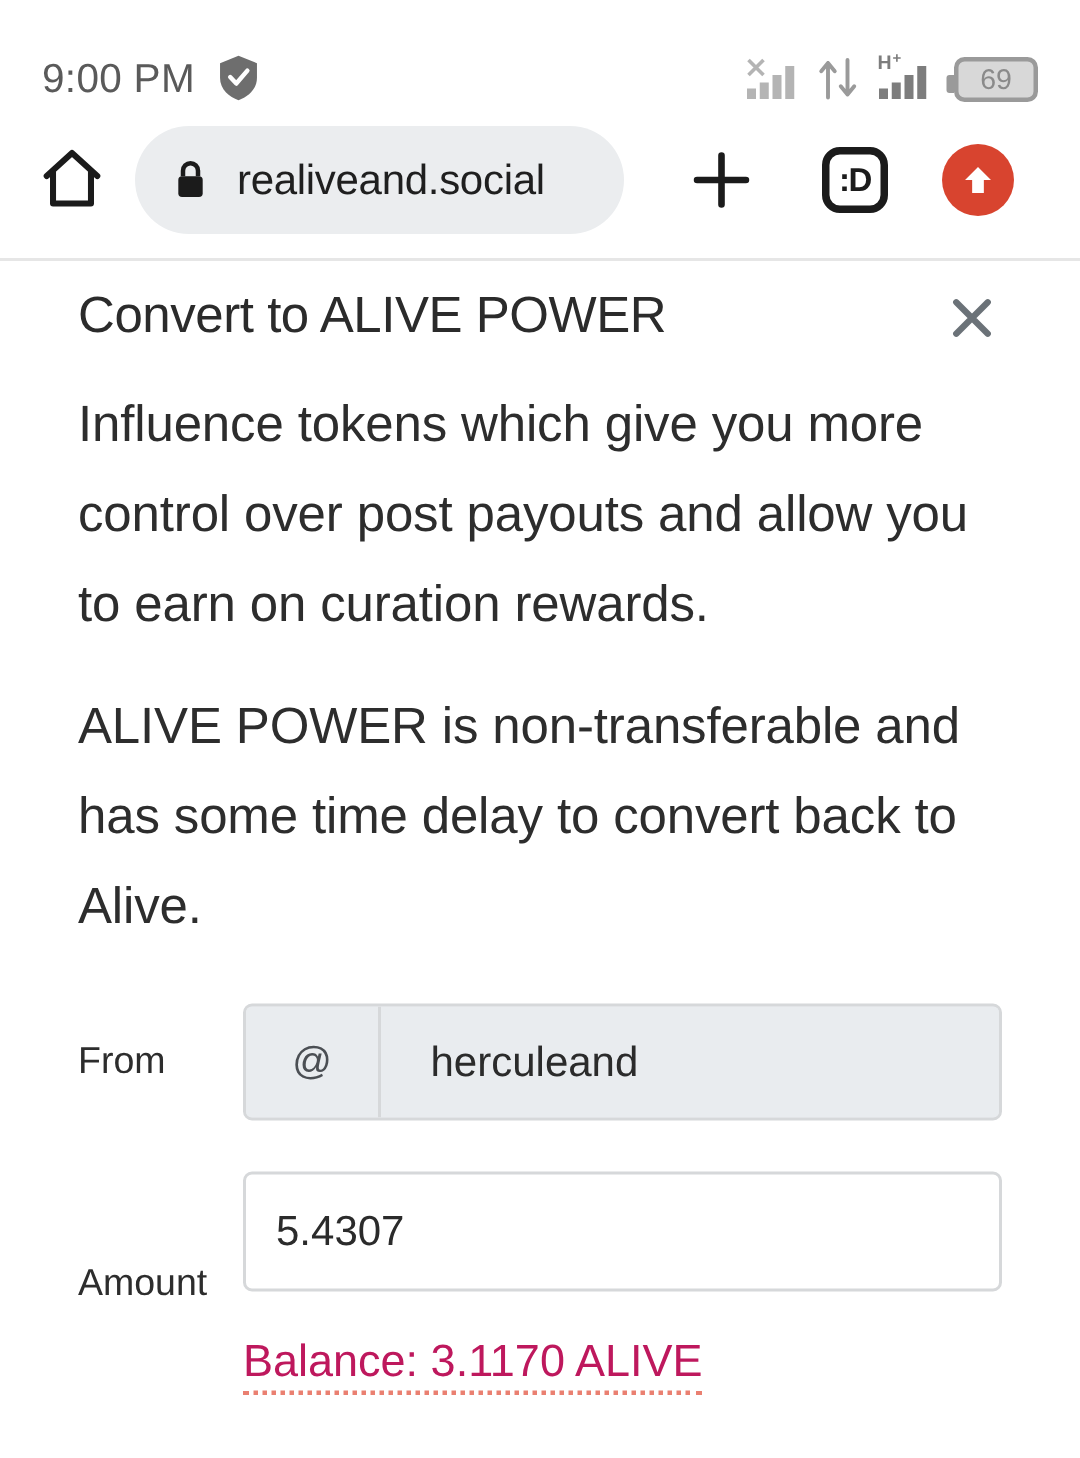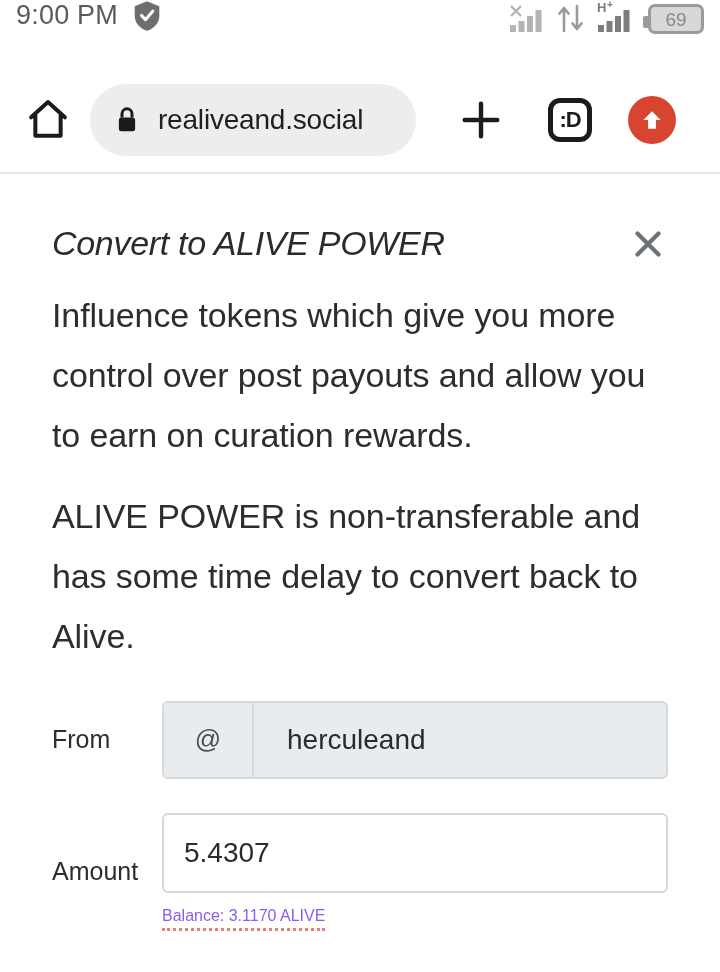--- a/index.html
+++ b/index.html
@@ -6,22 +6,22 @@
   html, body {
     width: 720px; height: 972px;
     background: #ffffff;
     font-family: "Liberation Sans", sans-serif;
     overflow: hidden;
   }
 
   
   .statusbar {
     height: 68px;
-    display: flex; align-items: flex-start;
-    padding: 0 16px;
+    display: flex; align-items: flex-end;
+    padding: 0 28px;
     background: #ffffff;
   }
   .sb-time {
     font-size: 27px; color: #5a5a5a; letter-spacing: .2px;
     font-family: "Liberation Sans", sans-serif;
   }
   .sb-shield { margin-left: 14px; display: flex; align-items: center; }
   .sb-right { margin-left: auto; display: flex; align-items: flex-end; gap: 11px; }
   .sb-icon { display: flex; align-items: flex-end; }
   .battery {
@@ -69,23 +69,22 @@
   .tb-upload { margin-left: 36px; }
   .uploadcircle {
     width: 48px; height: 48px; border-radius: 50%;
     background: #d8442f;
     display: flex; align-items: center; justify-content: center;
   }
 
   
   .page { padding: 0 52px; }
   .modal-head {
-    display: flex; align-items: flex-end;
-    padding-top: 48px;
-    font-style: italic;
+    display: flex; align-items: flex-start;
+    padding-top: 16px;
   }
   .modal-title {
     font-size: 34px; color: #2b2b2b; font-weight: normal;
     letter-spacing: -.3px; line-height: 1.2;
   }
   .close-btn {
     margin-left: auto; margin-top: 2px;
     width: 40px; height: 40px;
     display: flex; align-items: center; justify-content: center;
     cursor: pointer;
@@ -131,24 +130,24 @@
   .input-plain {
     height: 80px;
     border: 2px solid #d6d8da;
     border-radius: 6px;
     background: #ffffff;
     display: flex; align-items: center;
     padding-left: 20px;
     font-size: 28px; color: #2b2b2b;
   }
   .balance-link {
-    margin-top: 14px;
+    margin-top: 30px;
     align-self: flex-start;
-    font-size: 16px;
-    color: #8b5cf6;
+    font-size: 30px;
+    color: #be185d;
     border-bottom: 3px dotted #ea8071;
     padding-bottom: 3px;
     cursor: pointer;
     line-height: 1.1;
   }
 
   
   .actions {
     display: flex; align-items: flex-end;
     margin-top: 48px;

